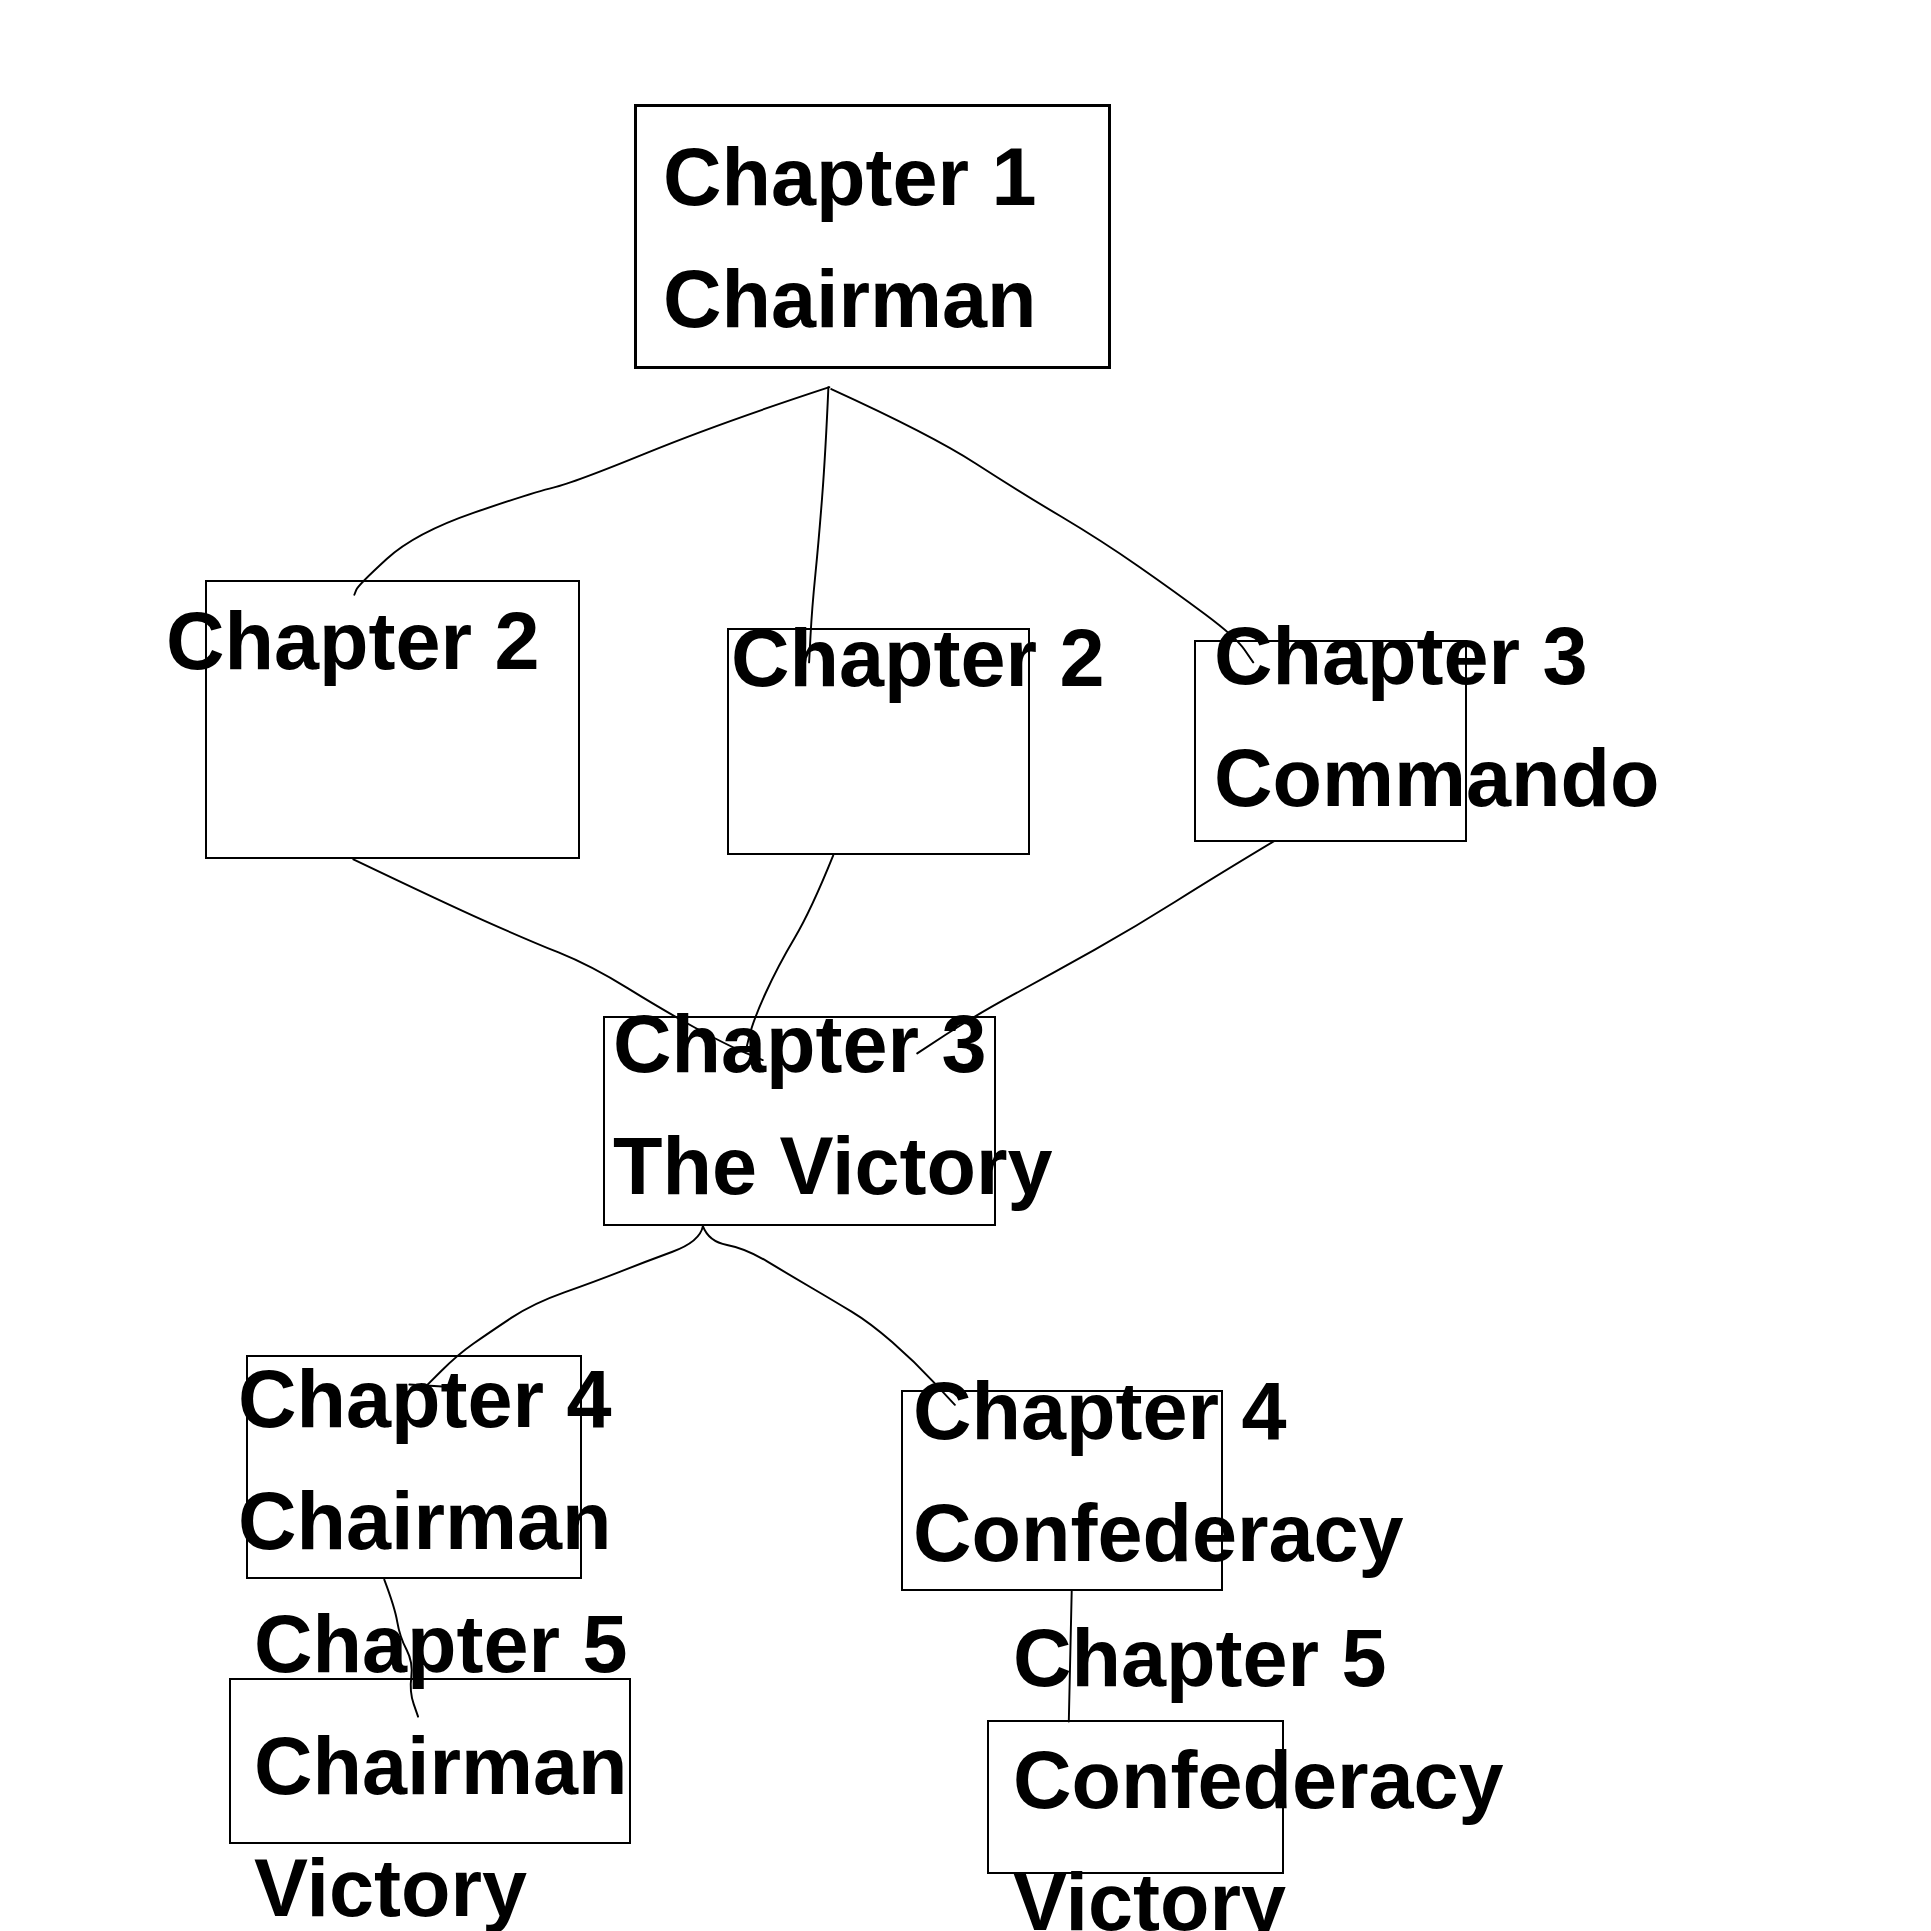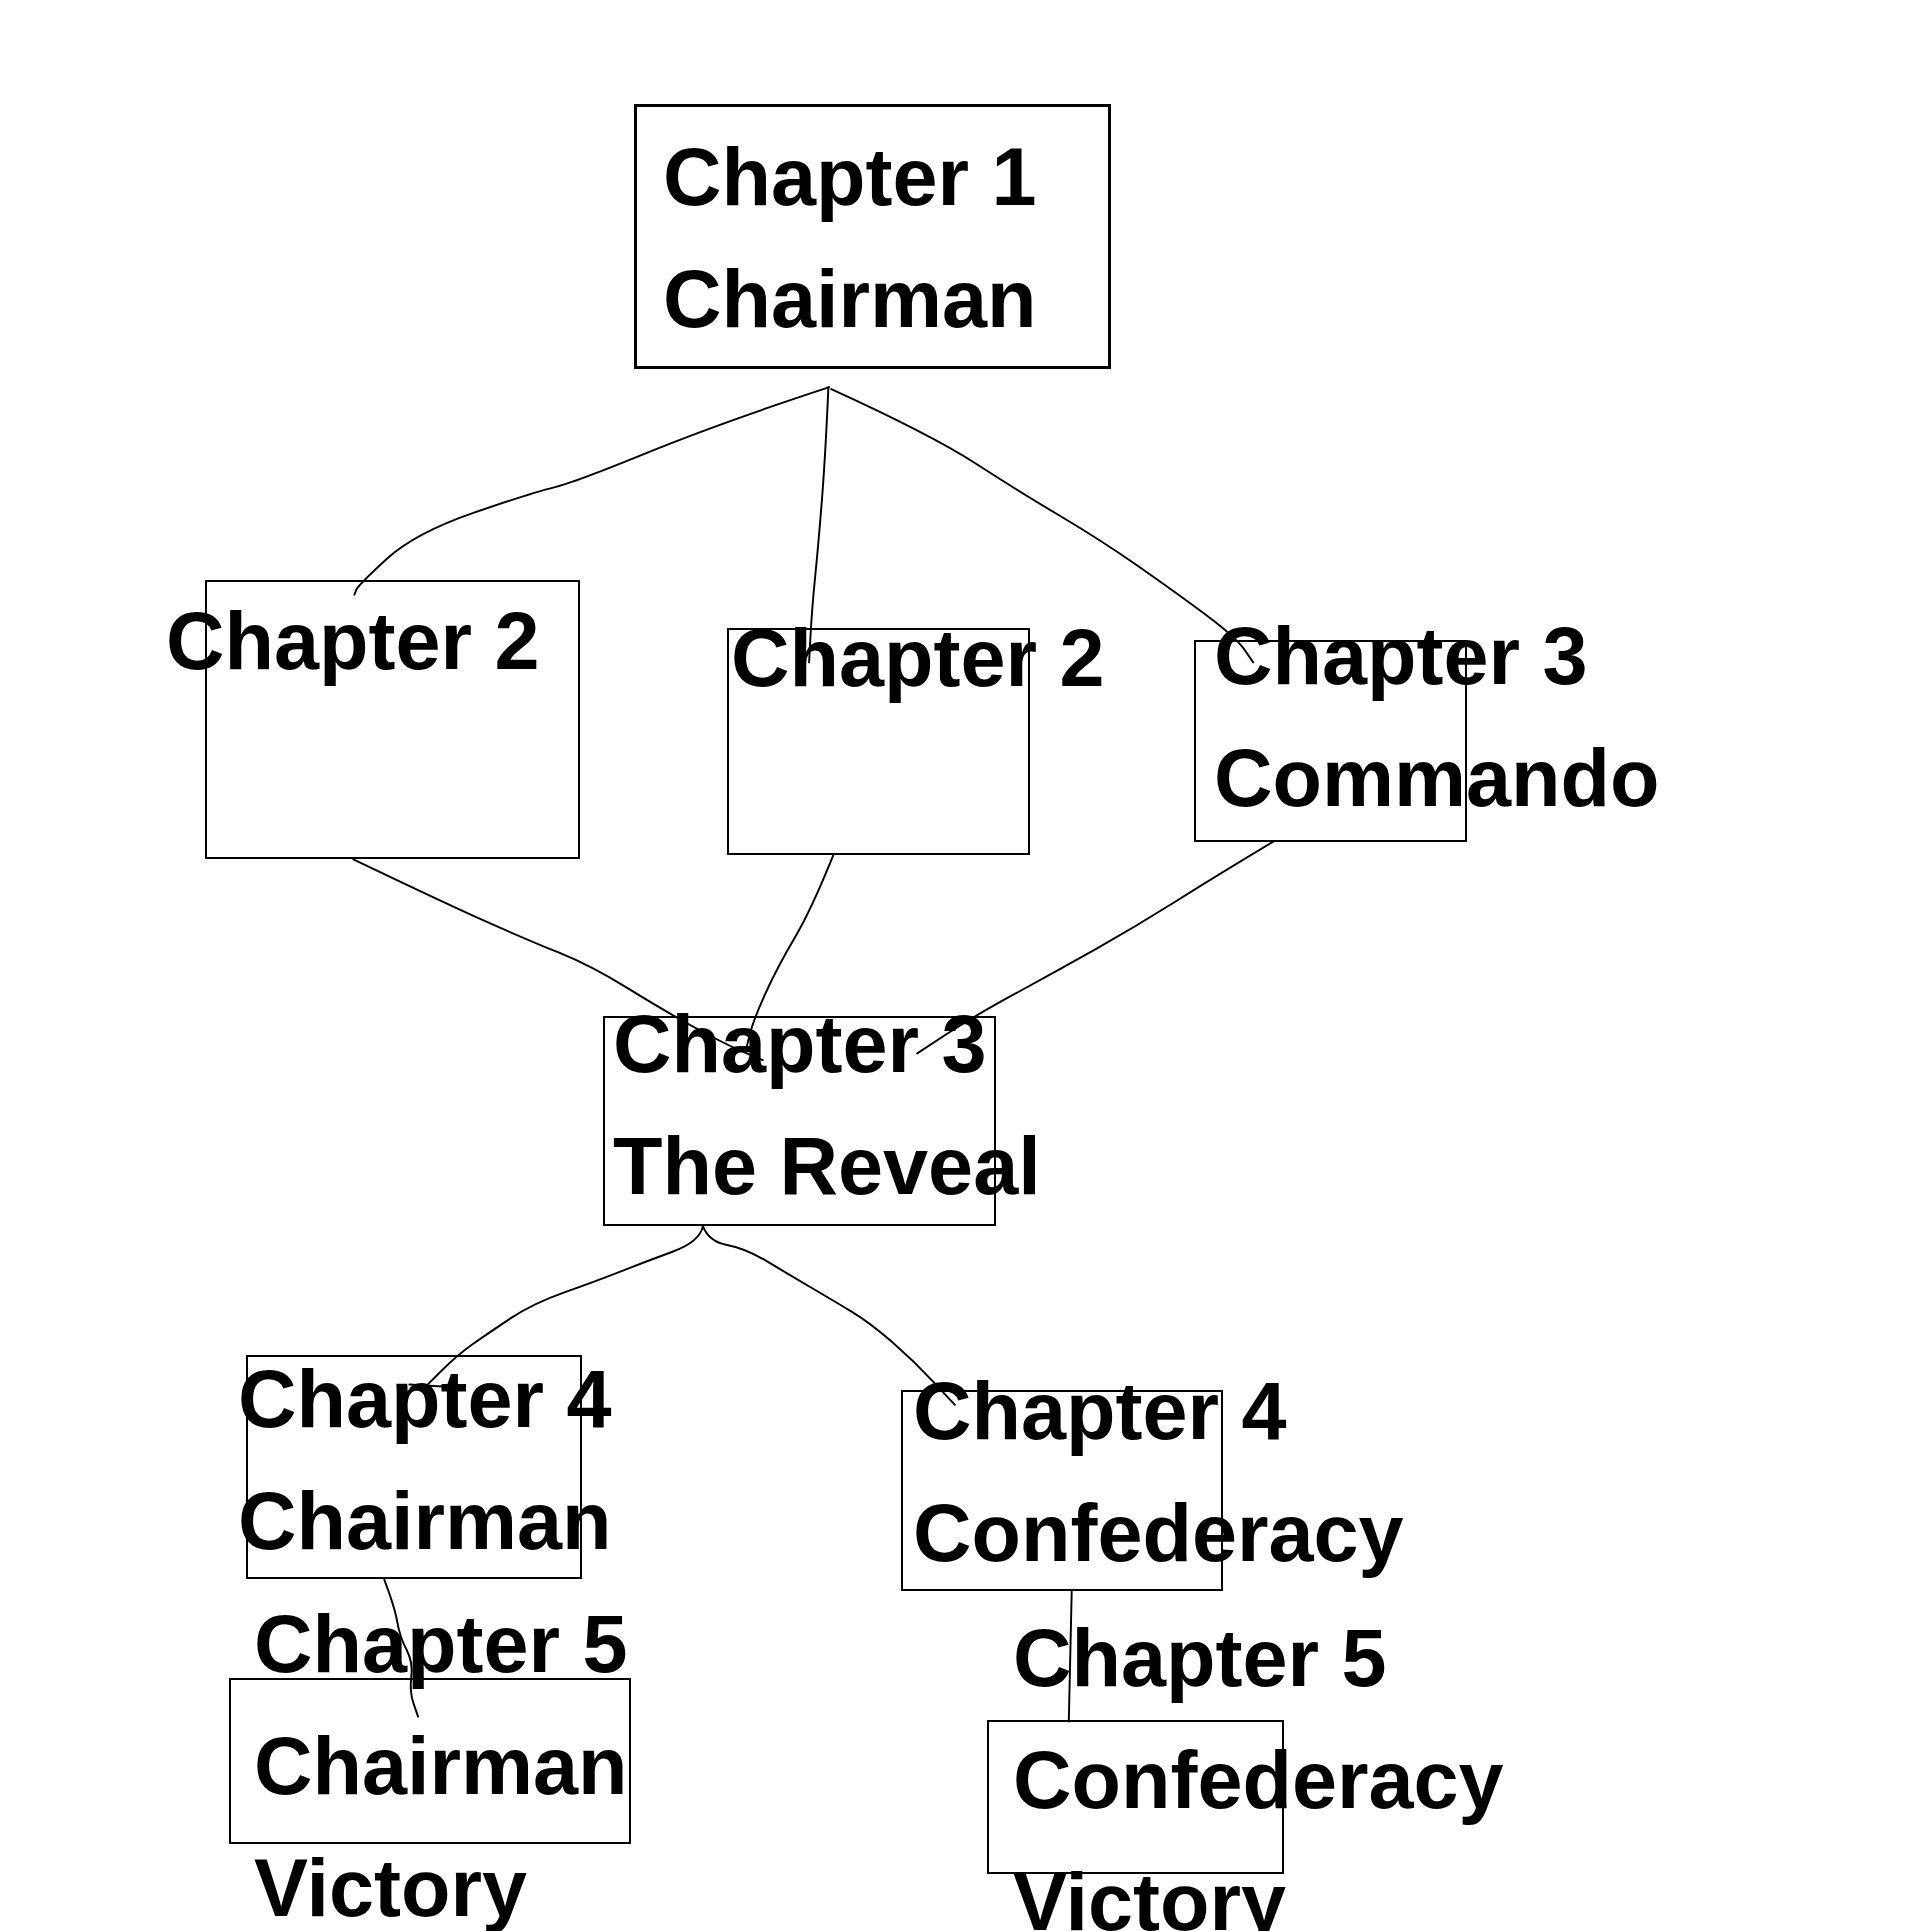--- a/index.html
+++ b/index.html
@@ -64,21 +64,21 @@
         <span class="line">Chapter 2</span>
       </div>
       <div class="node-rect" style="left: 1194px; top: 640px; width: 273px; height: 202px;"></div>
       <div class="node-label" style="left: 1214px; top: 595px;">
         <span class="line">Chapter 3</span>
         <span class="line">Commando</span>
       </div>
       <div class="node-rect" style="left: 603px; top: 1016px; width: 393px; height: 210px;"></div>
       <div class="node-label" style="left: 613px; top: 983px;">
         <span class="line">Chapter 3</span>
-        <span class="line">The Reveal</span>
+        <span class="line">The Victory</span>
       </div>
       <div class="node-rect" style="left: 246px; top: 1355px; width: 336px; height: 224px;"></div>
       <div class="node-label" style="left: 238px; top: 1338px;">
         <span class="line">Chapter 4</span>
         <span class="line">Chairman</span>
       </div>
       <div class="node-rect" style="left: 229px; top: 1678px; width: 402px; height: 166px;"></div>
       <div class="node-label" style="left: 254px; top: 1583px;">
         <span class="line">Chapter 5</span>
         <span class="line">Chairman</span>

